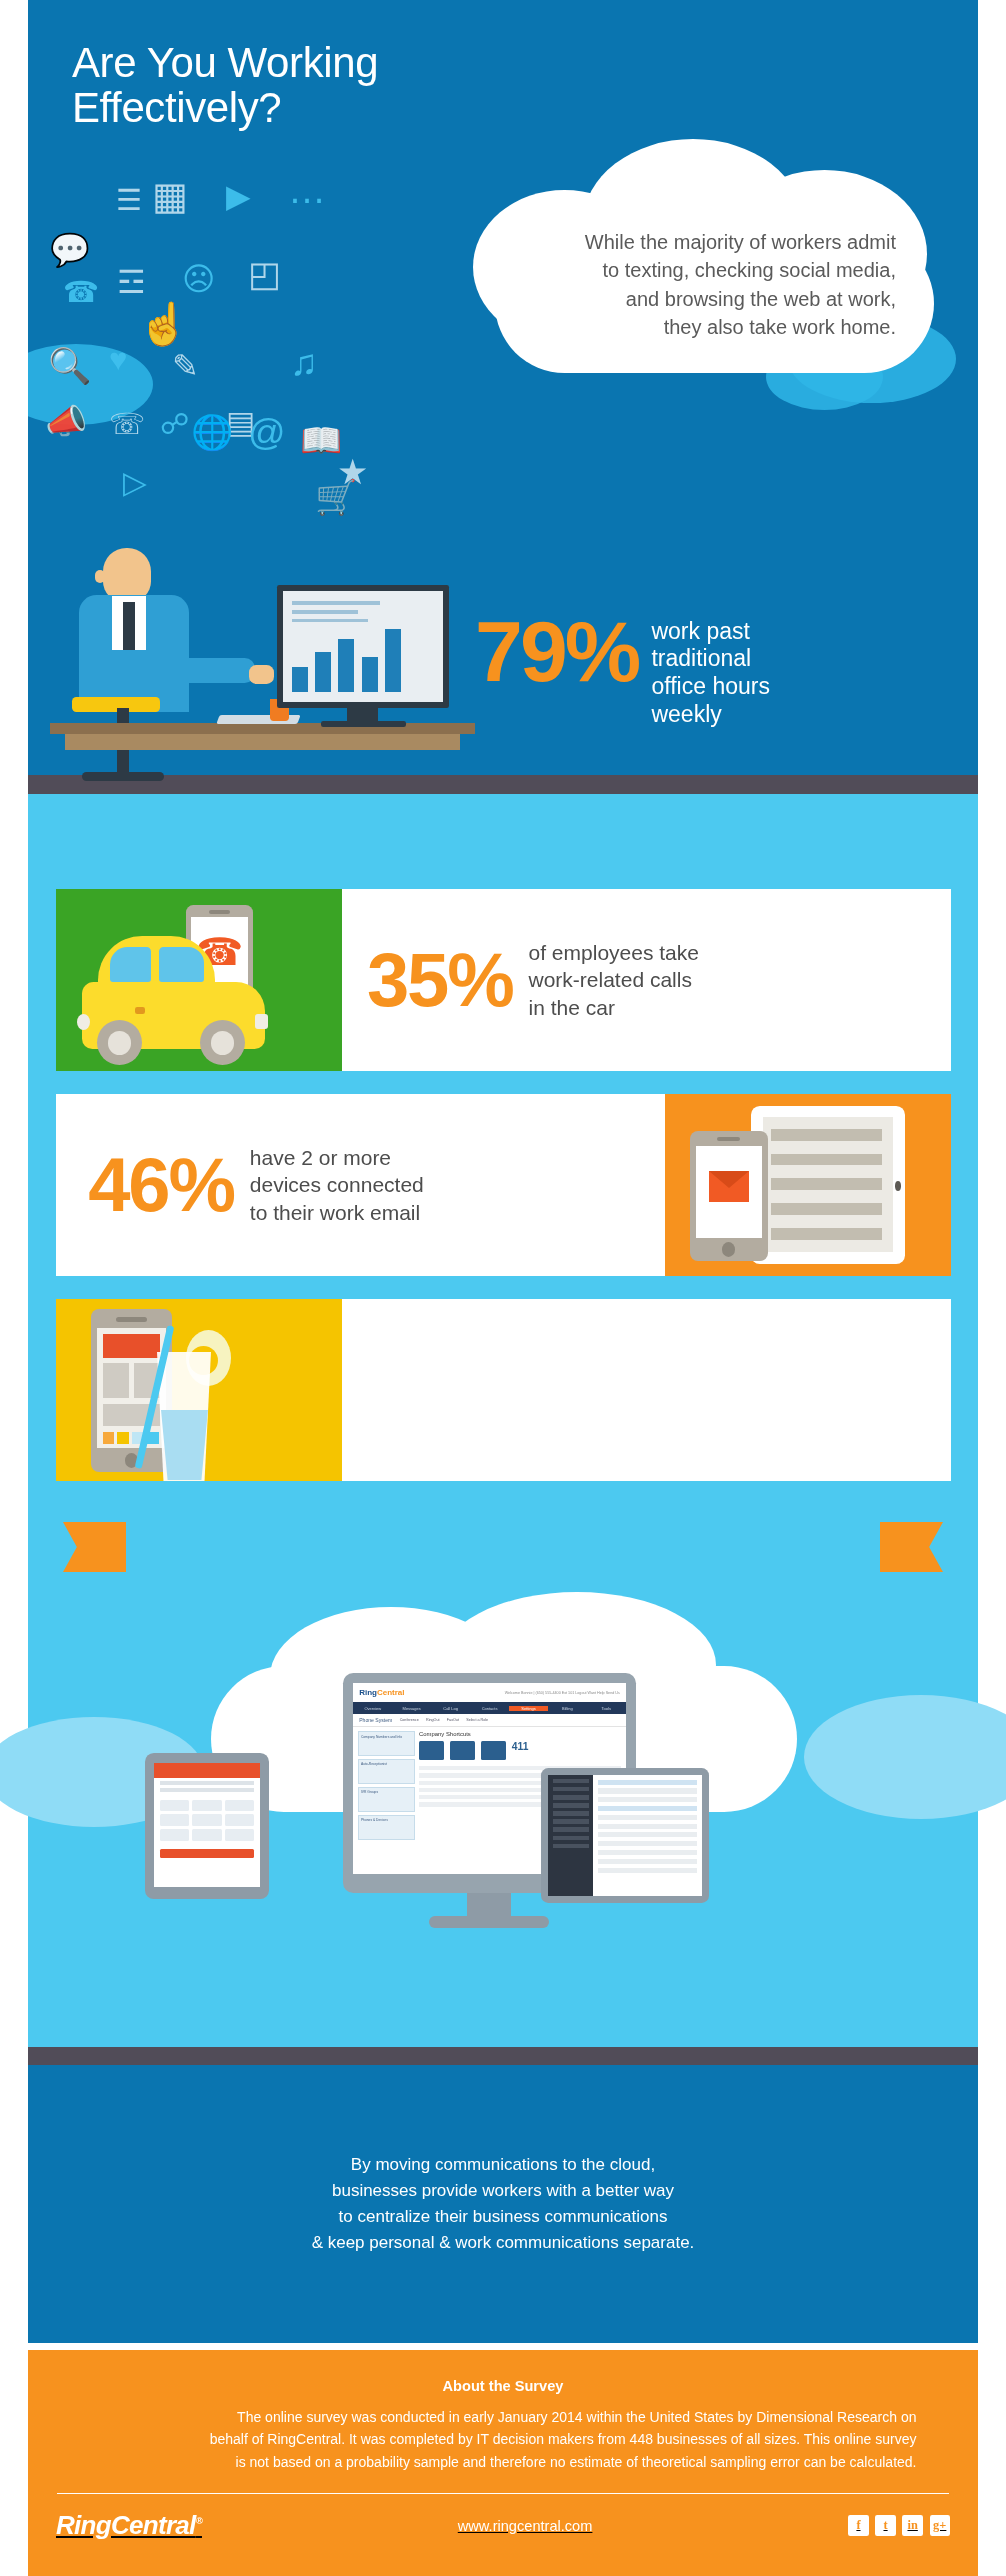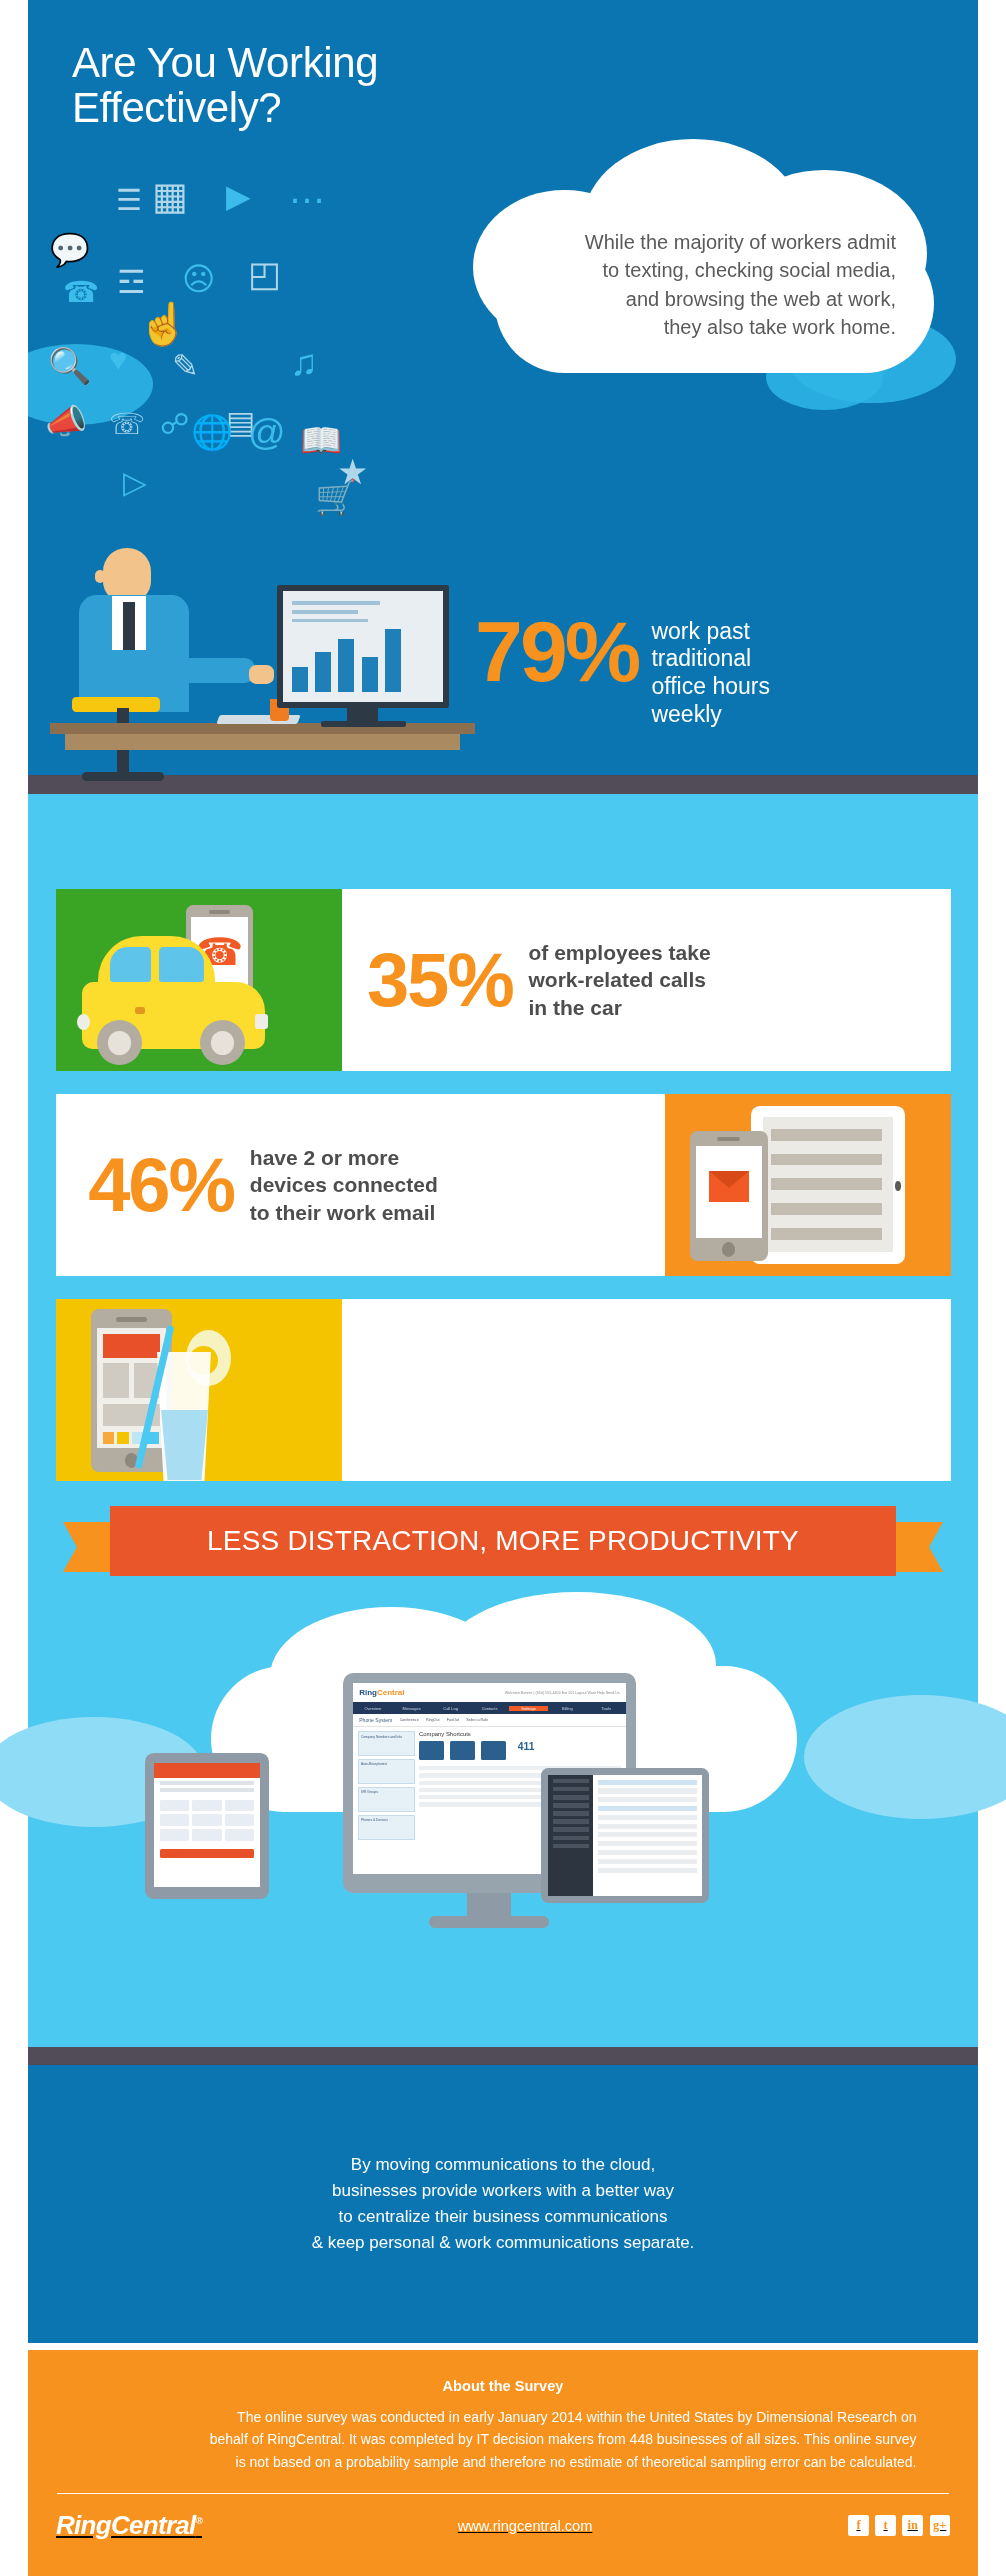--- a/index.html
+++ b/index.html
@@ -136,21 +136,20 @@
 
   .card-body { flex: 1; display: flex; align-items: center; padding: 0 25px; }
   .card-body.rev { justify-content: flex-start; }
   .card-pct {
     color: #f7921e; font-size: 76px; font-weight: 700; line-height: .84;
     letter-spacing: -2.2px; flex: none;
   }
   .card-text {
     color: #4d4d4d; font-size: 21px; line-height: 1.3; margin-left: 16px;
     white-space: pre-line;
-    font-weight: bold;
   }
   .card.c2 .card-pct { margin-left: 7.3px; }
 
   
   .car-phone { position: absolute; left: 130px; top: 16px; width: 67px; height: 110px; background: #b3aca0; border-radius: 7.3px; }
   .car-phone-screen { position: absolute; left: 5.1px; top: 11.7px; width: 57px; height: 82px; background: #ffffff; }
   .car-phone-speaker { position: absolute; left: 23.4px; top: 5.1px; width: 20.5px; height: 3.7px; background: #8d877c; border-radius: 2.2px; }
   .phone-glyph { position: absolute; left: 0; top: 16px; width: 57px; text-align: center; color: #f15a24; font-size: 38px; line-height: 1; }
   .car-body { position: absolute; left: 26px; bottom: 22px; width: 183px; height: 67px; background: #fcdc2c; border-radius: 11.7px 29px 10.3px 10.3px; }
   .car-cabin { position: absolute; left: 42px; bottom: 82px; width: 117px; height: 53px; background: #fcdc2c; border-radius: 44px 44px 0 0; }
@@ -228,21 +227,21 @@
   .rc-sub .t { font-size: 5.1px; color: #3d5a80; }
   .rc-sub .i { font-size: 3.7px; color: #556; }
   .rc-body { display: flex; padding: 4.4px; gap: 4.4px; }
   .rc-left { width: 57px; }
   .rc-tile { background: #e6f0f7; border: 0.7px solid #c6dcea; height: 25px; margin-bottom: 2.9px; font-size: 3.3px; color: #3d5a80; padding: 2.2px; }
   .rc-right { flex: 1; }
   .rc-h { font-size: 5.9px; color: #333; margin-bottom: 3.7px; }
   .rc-icons { display: flex; gap: 5.9px; margin-bottom: 5.9px; }
   .rc-icons i { display: block; width: 25px; height: 19px; background: #2b5f8e; border-radius: 1.5px; }
   .rc-list i { display: block; height: 4.4px; background: #eceff2; margin-bottom: 2.9px; }
-  .rc-411 { font-size: 10.3px; color: #2b5f8e; font-weight: 700; margin-left: 6px; }
+  .rc-411 { font-size: 10.3px; color: #2b5f8e; font-weight: 700; }
 
   .laptop { position: absolute; left: 117px; top: 168px; width: 124px; height: 146px; }
   .laptop .bz { position: absolute; inset: 0; background: #8e9ba6; border-radius: 8.8px; }
   .laptop .sc { position: absolute; left: 8.8px; top: 10.3px; right: 8.8px; bottom: 11.7px; background: #ffffff; overflow: hidden; }
   .lp-top { height: 14.6px; background: #e8502a; }
   .lp-rows i { display: block; height: 4.4px; margin: 2.9px 5.9px; background: #dde3e8; }
   .lp-grid { display: grid; grid-template-columns: repeat(3, 1fr); gap: 2.9px; padding: 4.4px 5.9px; }
   .lp-grid i { display: block; height: 11.7px; background: #e7edf2; border-radius: 1.5px; }
   .lp-btn { margin: 4.4px 5.9px; height: 8.8px; background: #e8502a; border-radius: 1.5px; }
 
@@ -474,23 +473,20 @@
         <div class="dk-lemon-in"></div>
         <div class="dk-glass"></div>
         <div class="dk-liquid"></div>
         <div class="dk-straw"></div>
       </div>
     </div>
 
     <div class="ribbon-wrap">
       <div class="ribbon-tail l"></div>
       <div class="ribbon-tail r"></div>
-      <div class="ribbon-main">
-        <span class="ribbon-text">LESS DISTRACTION, MORE PRODUCTIVITY</span>
-      </div>
     </div>
 
     <div class="devices">
       <div class="dev-cloud" style="left:242px; top:22px; width:242px; height:139px;"></div>
       <div class="dev-cloud" style="left:410px; top:7.3px; width:278px; height:146px;"></div>
       <div class="dev-cloud" style="left:183px; top:81px; width:586px; height:146px; border-radius:73px;"></div>
       <div class="dev-cloud soft" style="left:-44px; top:132px; width:220px; height:110px;"></div>
       <div class="dev-cloud soft" style="left:776px; top:110px; width:234px; height:124px;"></div>
 
       <div class="laptop">

